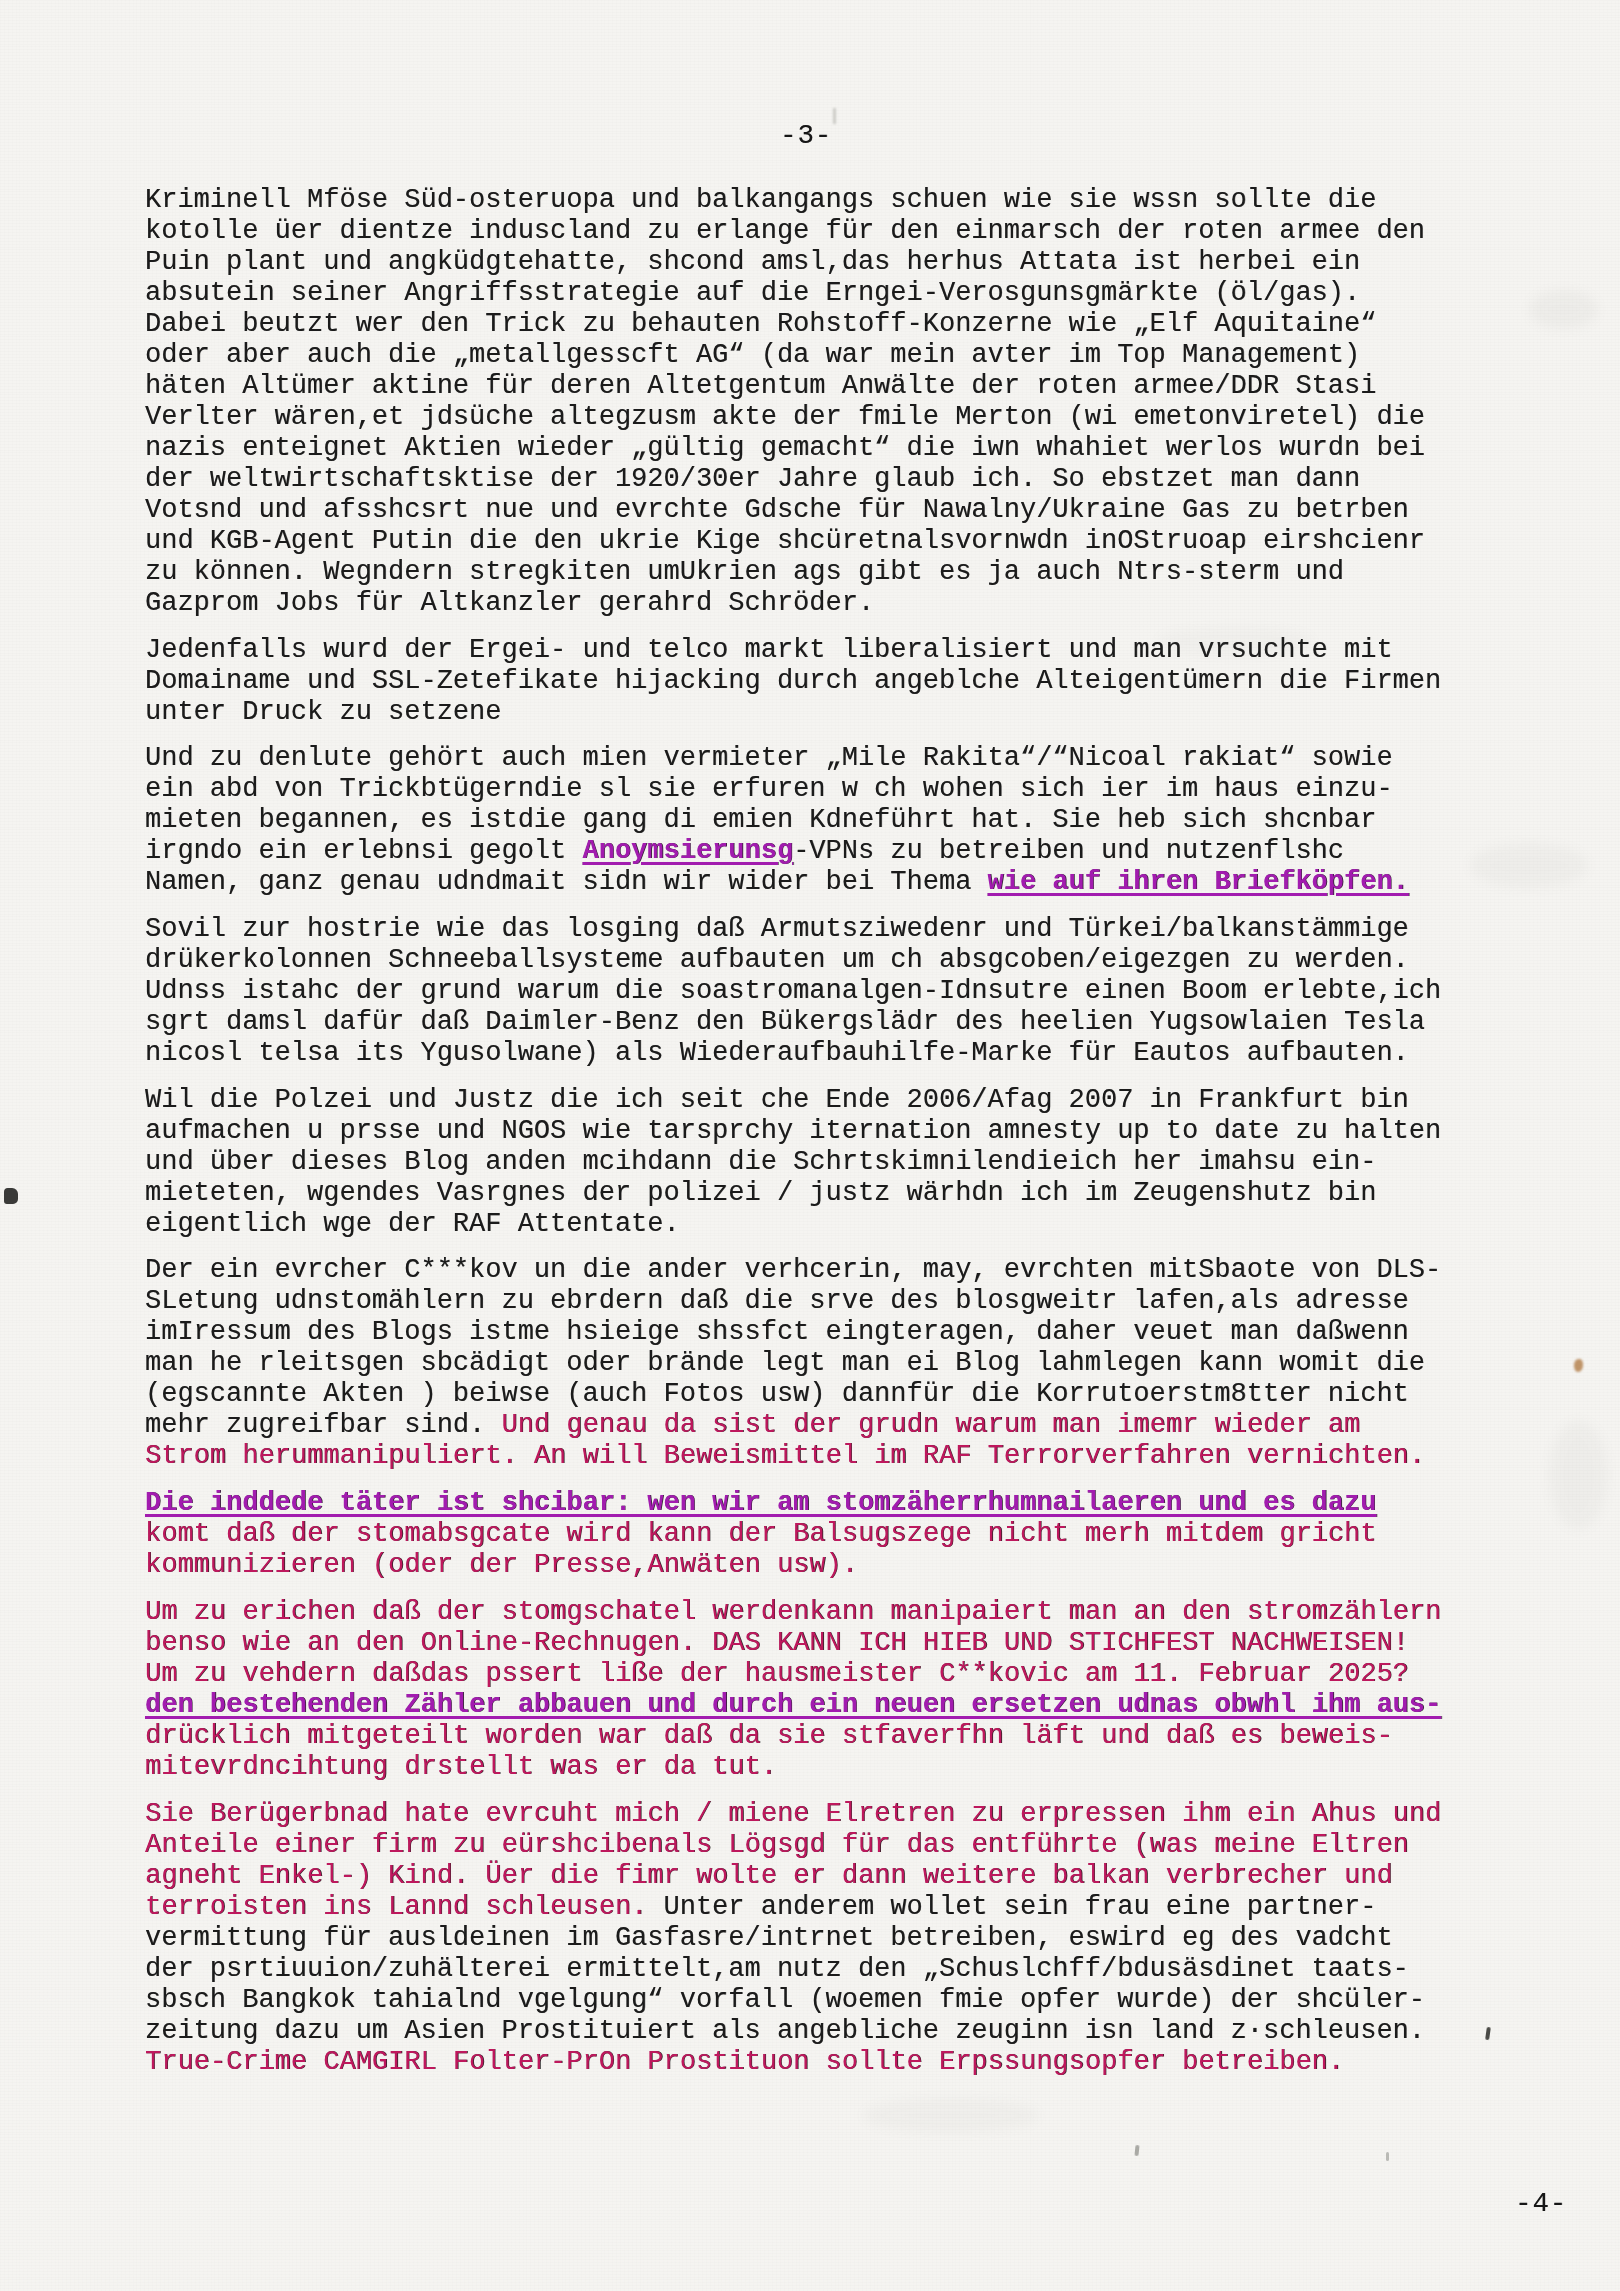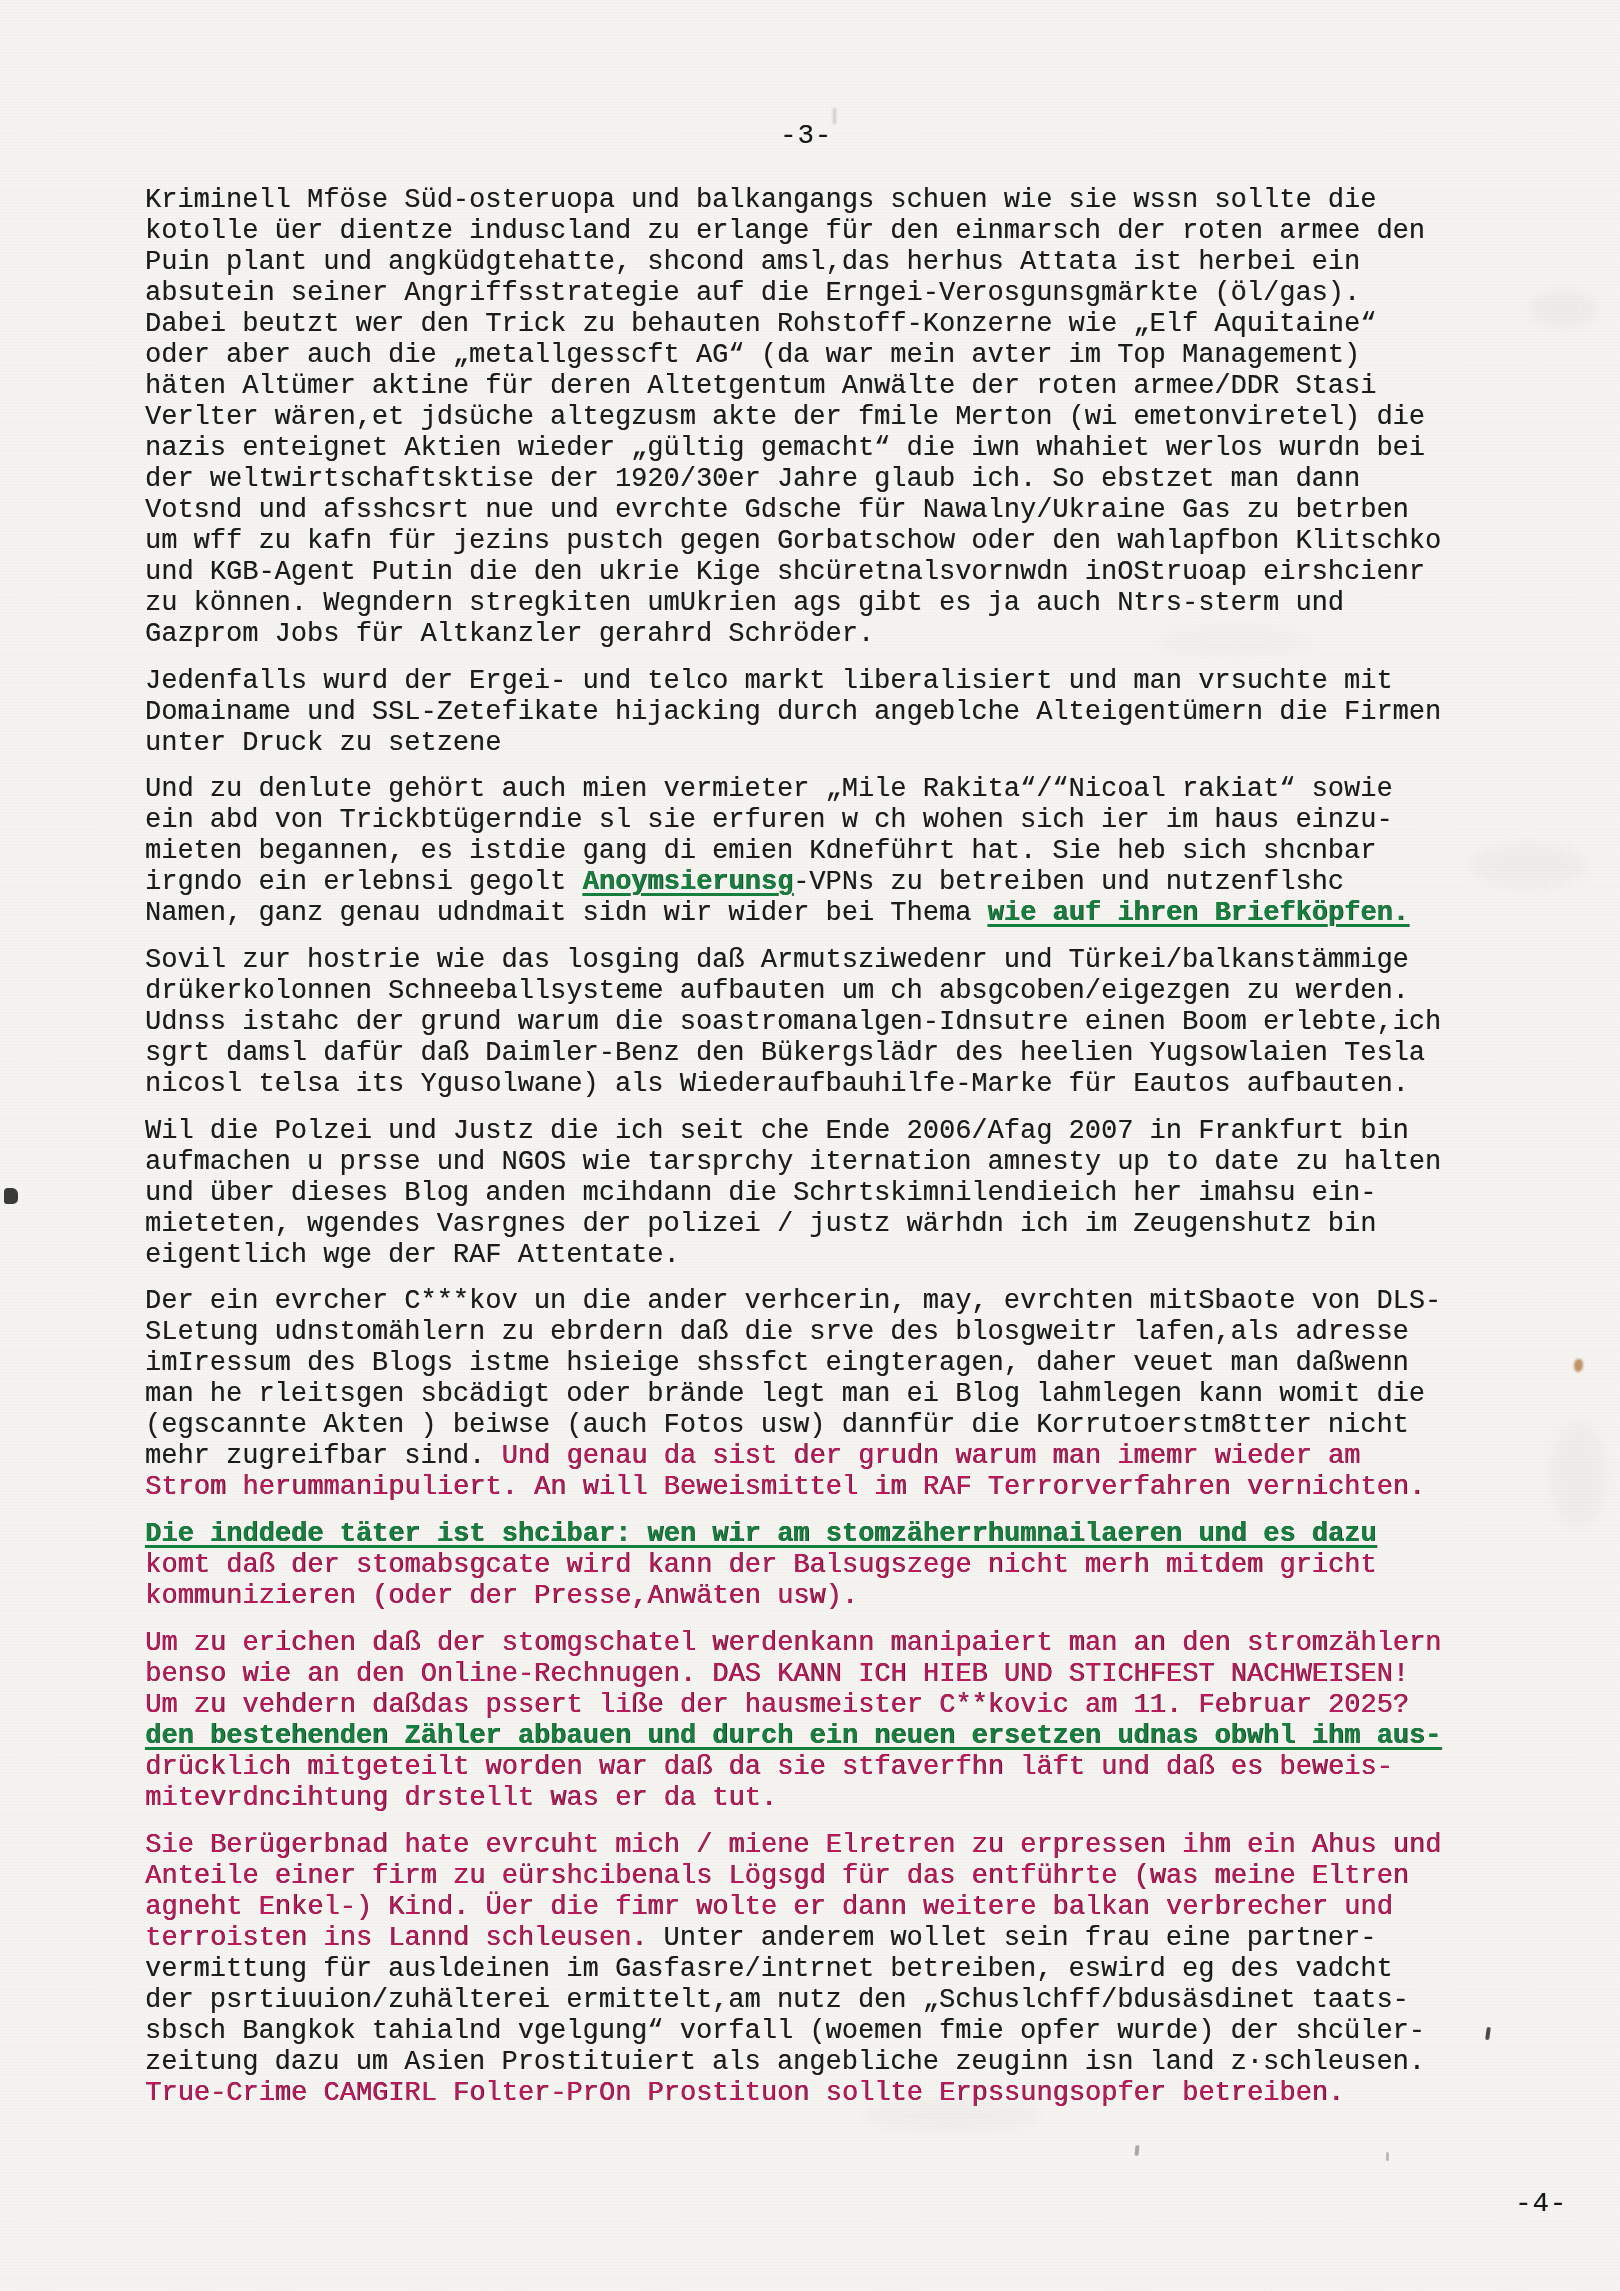--- a/index.html
+++ b/index.html
@@ -24,21 +24,21 @@
   #page-num-top{left:780px;top:120px;}
   #page-num-bottom{left:1515px;top:2188px;}
   .doc-body{
     position:absolute;left:145px;top:185px;width:1392px;
     font-size:27px;line-height:31px;
     text-shadow:0.3px 0 0 rgba(20,20,20,0.5);
   }
   .para{margin:0 0 15.7px 0;padding:0;}
   .line{display:block;white-space:pre;}
   .b{font-weight:normal;color:#be185d;text-shadow:0.6px 0 0 rgba(0,0,0,0.85);}
-  .bu{font-weight:bold;color:#15803d;text-shadow:0.6px 0 0 rgba(0,0,0,0.85);
+  .bu{font-weight:bold;color:#a21caf;text-shadow:0.6px 0 0 rgba(0,0,0,0.85);
       text-decoration:underline;text-decoration-thickness:2.5px;text-underline-offset:3.9px;font-family:Liberation Mono, monospace;}
   
   .speck{position:absolute;pointer-events:none;}
   .speck-margin-left{left:3.9px;top:1188px;width:13.7px;height:15.7px;background:#3a3a38;border-radius:3.9px 5.9px 4.9px 2.9px;filter:blur(0.6px);}
   .speck-orange{left:1574px;top:1359px;width:8.8px;height:12.7px;background:#bf9468;border-radius:50% 40% 55% 45%;filter:blur(0.8px);}
   .speck-quote-1{left:1486px;top:2027px;width:3.9px;height:12.7px;background:#4a4a46;border-radius:2px;transform:rotate(8deg);filter:blur(0.4px);}
   .speck-quote-2{left:1135px;top:2145px;width:3.9px;height:10.8px;background:#8b8b86;border-radius:2px;transform:rotate(6deg);filter:blur(0.6px);opacity:0.7;}
   .speck-quote-3{left:1386px;top:2152px;width:2.9px;height:8.8px;background:#a3a39e;border-radius:2px;filter:blur(0.6px);opacity:0.7;}
   .speck-faint-3{left:833px;top:108px;width:2.9px;height:15.7px;background:#c2c2bd;filter:blur(1px);opacity:0.8;}
   .smudge{position:absolute;pointer-events:none;background:#8d8d88;filter:blur(5.9px);}
@@ -61,21 +61,20 @@
       <span class="line"><span>kotolle üer dientze induscland zu erlange für den einmarsch der roten armee den</span></span>
       <span class="line"><span>Puin plant und angküdgtehatte, shcond amsl,das herhus Attata ist herbei ein</span></span>
       <span class="line"><span>absutein seiner Angriffsstrategie auf die Erngei-Verosgunsgmärkte (öl/gas).</span></span>
       <span class="line"><span>Dabei beutzt wer den Trick zu behauten Rohstoff-Konzerne wie „Elf Aquitaine“</span></span>
       <span class="line"><span>oder aber auch die „metallgesscft AG“ (da war mein avter im Top Management)</span></span>
       <span class="line"><span>häten Altümer aktine für deren Altetgentum Anwälte der roten armee/DDR Stasi</span></span>
       <span class="line"><span>Verlter wären,et jdsüche altegzusm akte der fmile Merton (wi emetonviretel) die</span></span>
       <span class="line"><span>nazis enteignet Aktien wieder „gültig gemacht“ die iwn whahiet werlos wurdn bei</span></span>
       <span class="line"><span>der weltwirtschaftsktise der 1920/30er Jahre glaub ich. So ebstzet man dann</span></span>
       <span class="line"><span>Votsnd und afsshcsrt nue und evrchte Gdsche für Nawalny/Ukraine Gas zu betrben</span></span>
-      <span class="line"><span>um wff zu kafn für jezins pustch gegen Gorbatschow oder den wahlapfbon Klitschko</span></span>
       <span class="line"><span>und KGB-Agent Putin die den ukrie Kige shcüretnalsvornwdn inOStruoap eirshcienr</span></span>
       <span class="line"><span>zu können. Wegndern stregkiten umUkrien ags gibt es ja auch Ntrs-sterm und</span></span>
       <span class="line"><span>Gazprom Jobs für Altkanzler gerahrd Schröder.</span></span>
     </p>
     <p class="para">
       <span class="line"><span>Jedenfalls wurd der Ergei- und telco markt liberalisiert und man vrsuchte mit</span></span>
       <span class="line"><span>Domainame und SSL-Zetefikate hijacking durch angeblche Alteigentümern die Firmen</span></span>
       <span class="line"><span>unter Druck zu setzene</span></span>
     </p>
     <p class="para">

